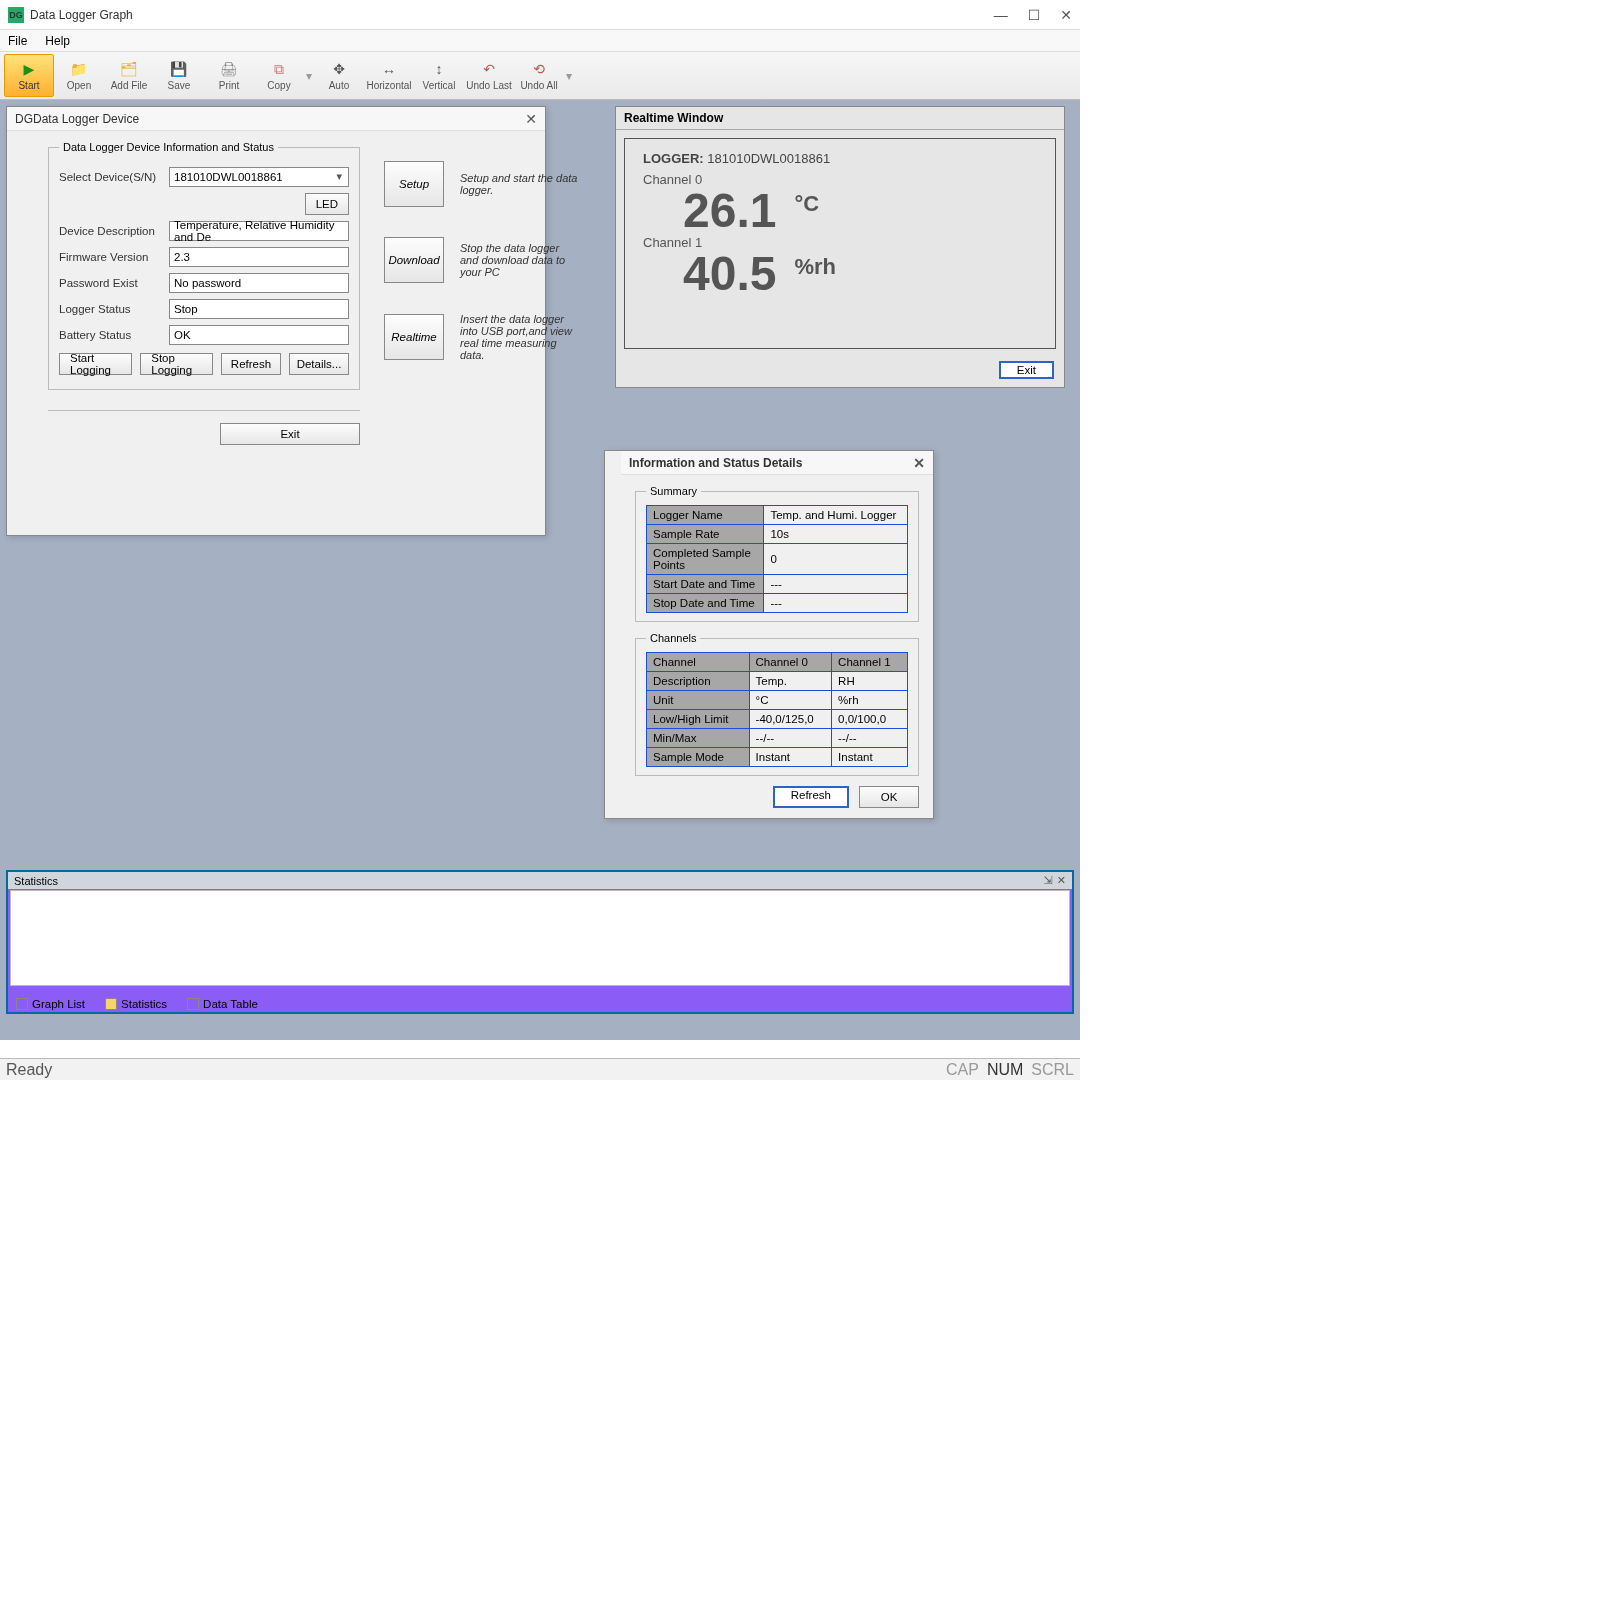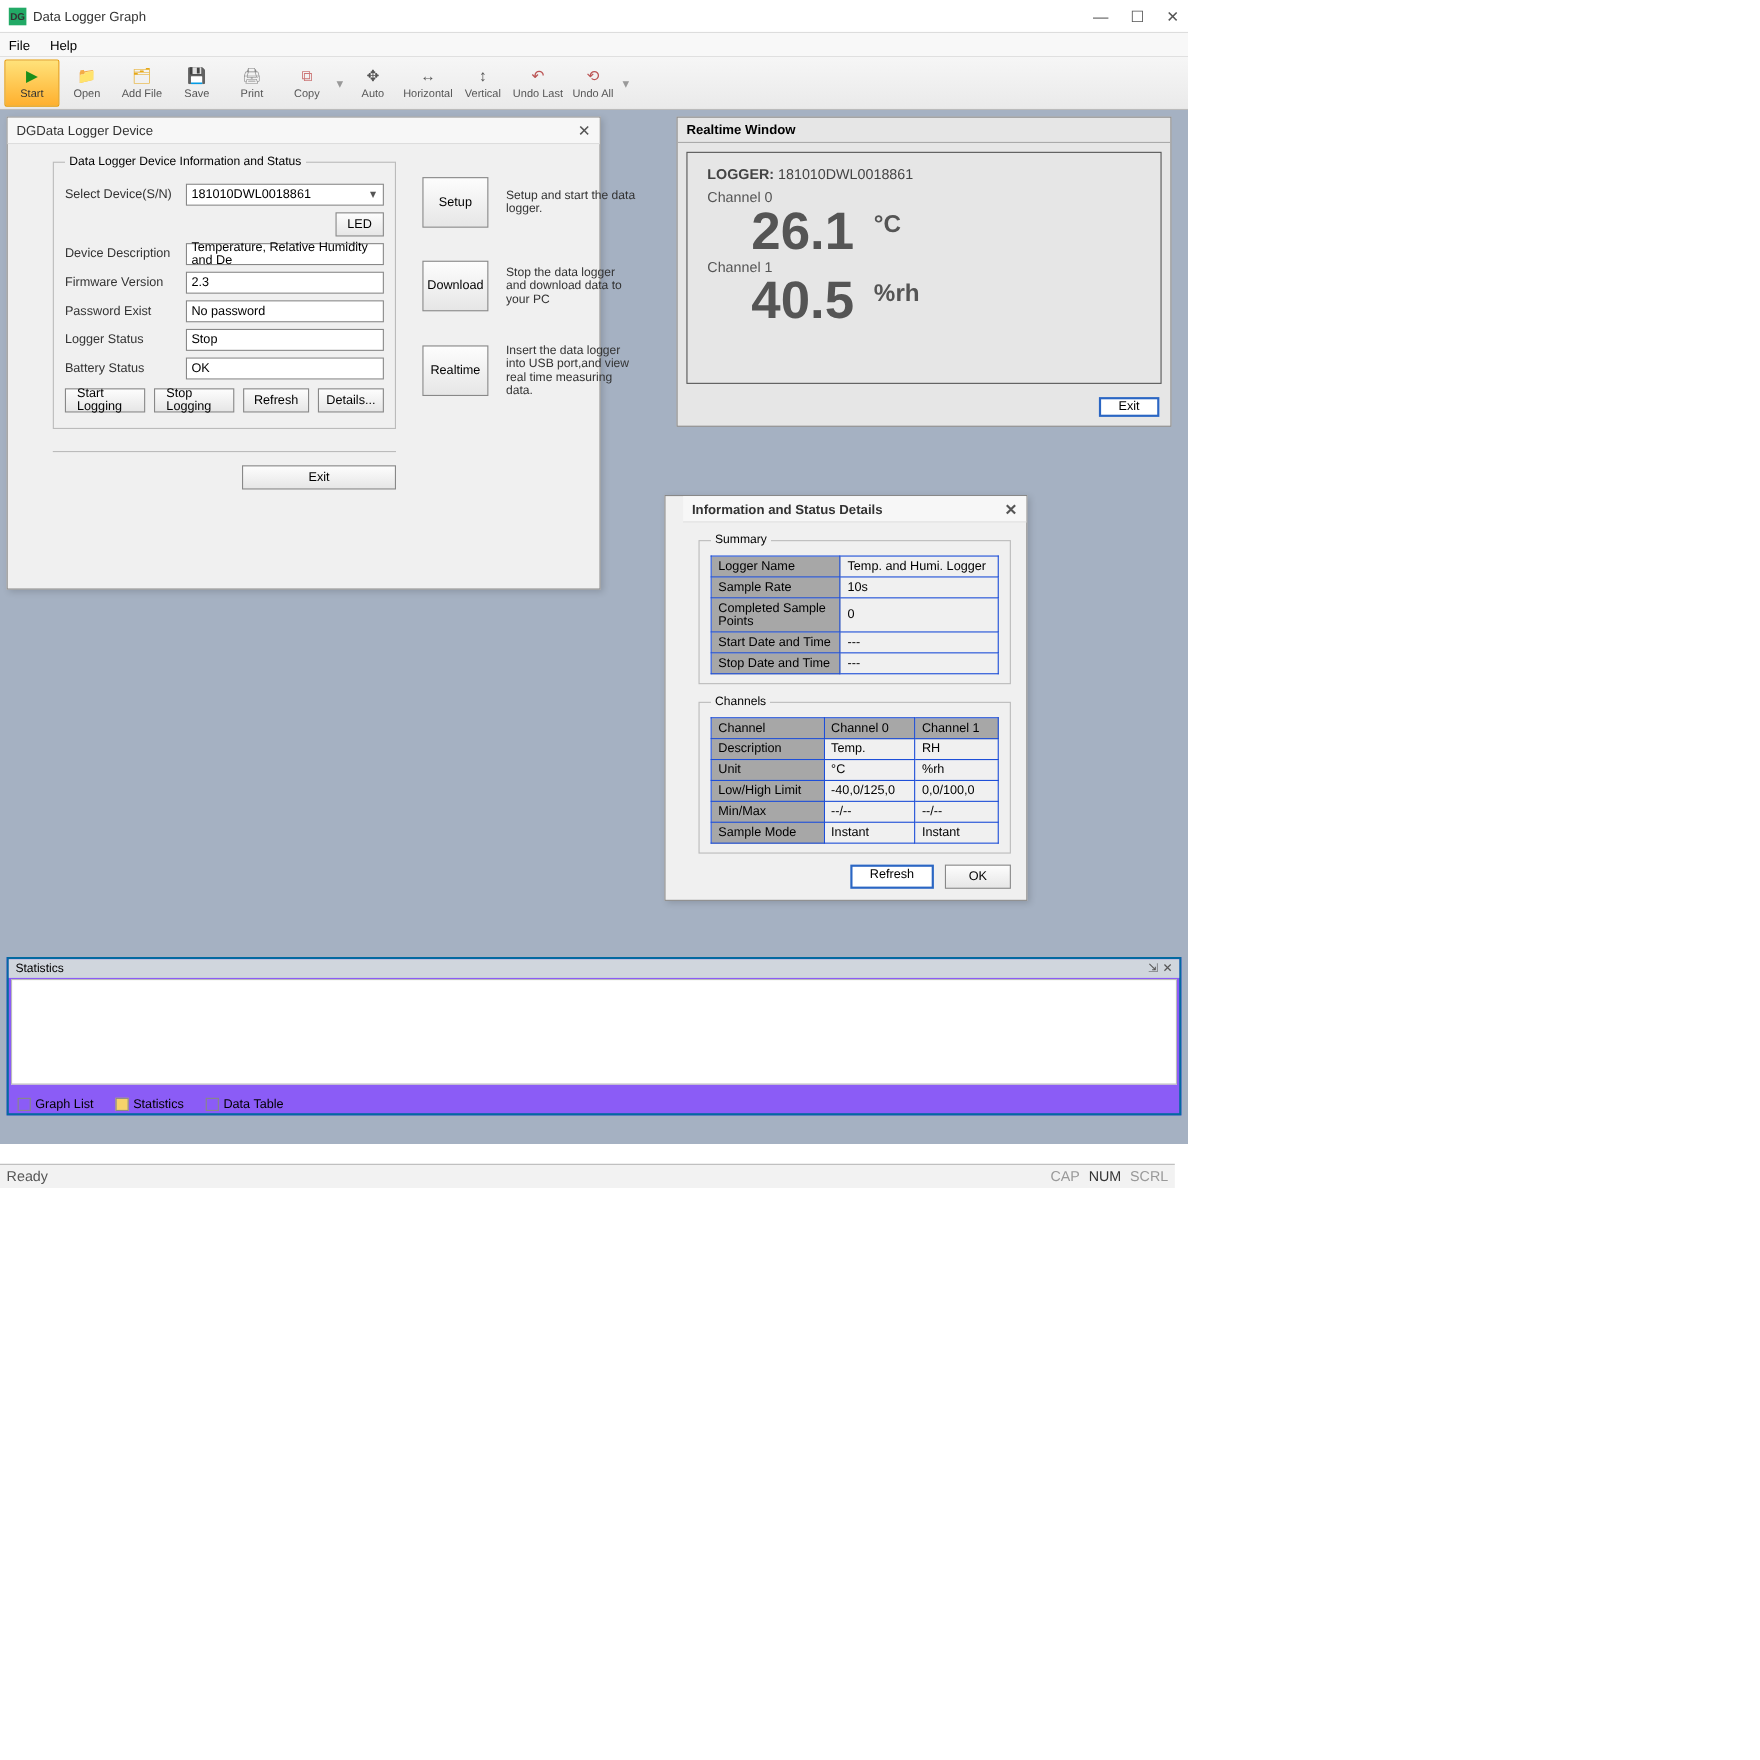--- a/index.html
+++ b/index.html
@@ -22,21 +22,21 @@
 .dlg-title .x { margin-left:auto; font-size:14px; color:#555; cursor:pointer; }
 .dlg-body { padding:10px 14px; }
 fieldset { border:1px solid #bbb; padding:8px 10px; margin:0 0 10px 0; }
 fieldset > legend { font-size:11px; padding:0 4px; }
 .row { display:flex; align-items:center; gap:10px; margin:6px 0; }
 .label { width:100px; font-size:11.5px; color:#333; }
 .txt { flex:none; width:180px; height:20px; border:1px solid #888; background:#fff; padding:1px 4px; font-size:11.5px; display:flex; align-items:center; }
 .select { position:relative; }
 .select::after { content:"▾"; position:absolute; right:6px; top:2px; font-size:11px; color:#555; }
 .btn { height:22px; padding:0 10px; background:linear-gradient(#fdfdfd,#e6e6e6); border:1px solid #888; font-size:11.5px; display:inline-flex; align-items:center; justify-content:center; min-width:60px; }
-.right-col { display:flex; flex-direction:column; gap:30px; }
+.right-col { display:flex; flex-direction:column; gap:30px;font-style:italic; }
 .setup-row { display:flex; align-items:center; gap:16px; }
 .bigbtn { width:60px; height:46px; background:linear-gradient(#fdfdfd,#e6e6e6); border:1px solid #888; display:flex; align-items:center; justify-content:center; font-size:11.5px; }
 .hint { width:120px; font-size:11px; color:#333; }
 .panel { background:#e6e6e6; border:1px solid #888;margin-left:40px; }
 .panel-title { padding:4px 8px; font-weight:bold; font-size:12px; border-bottom:1px solid #aaa; }
 .rt-body { padding:12px 18px 10px 18px; }
 .logger-id { font-size:13px; color:#444; margin-bottom:6px; }
 .logger-id b { font-weight:600; }
 .ch-label { font-size:13px; color:#555; }
 .reading { display:flex; align-items:flex-start; gap:18px; padding-left:40px; }
@@ -49,21 +49,21 @@
 .info-table { width:100%; border-collapse:collapse; font-size:11.5px; }
 .info-table td, .info-table th { border:1px solid #1d4ed8; padding:3px 6px; text-align:left; }
 .info-table th, .info-table .hdr { background:#a7a7a7; font-weight:normal; }
 .stats-panel { position:absolute; left:6px; right:6px; bottom:26px; top:770px; border:2px solid #0369a1; background:#8b5cf6; }
 .stats-title { background:#d0d6dd; padding:2px 6px; font-size:11px; display:flex; align-items:center; }
 .stats-title .pins { margin-left:auto; display:flex; gap:4px; font-size:11px; color:#555; }
 .stats-body { position:absolute; top:18px; left:2px; right:2px; bottom:26px; background:#fff; border:1px solid #bbb; }
 .bottom-tabs { position:absolute; bottom:2px; left:4px; display:flex; gap:12px; font-size:11.5px; align-items:center; }
 .tab { display:flex; align-items:center; gap:4px; padding:0 4px; }
 .tab .ico { width:12px; height:12px; border:1px solid #888; display:inline-block; }
-.statusbar { position:absolute; bottom:0; left:0; right:12px; height:22px; background:#f2f2f2; border-top:1px solid #bbb; display:flex; align-items:center; padding:0 6px; font-size:13px; color:#555; }
+.statusbar { position:absolute; bottom:0; left:0; right:0; height:22px; background:#f2f2f2; border-top:1px solid #bbb; display:flex; align-items:center; padding:0 6px; font-size:16px; color:#555; }
 .statusbar .rgt { margin-left:auto; display:flex; gap:8px; color:#999; }
 .statusbar .rgt .on { color:#333; }
 </style>
 </head>
 <body>
 
 <div class="app">
 
   <div class="titlebar">
     <span class="appicon">DG</span>

